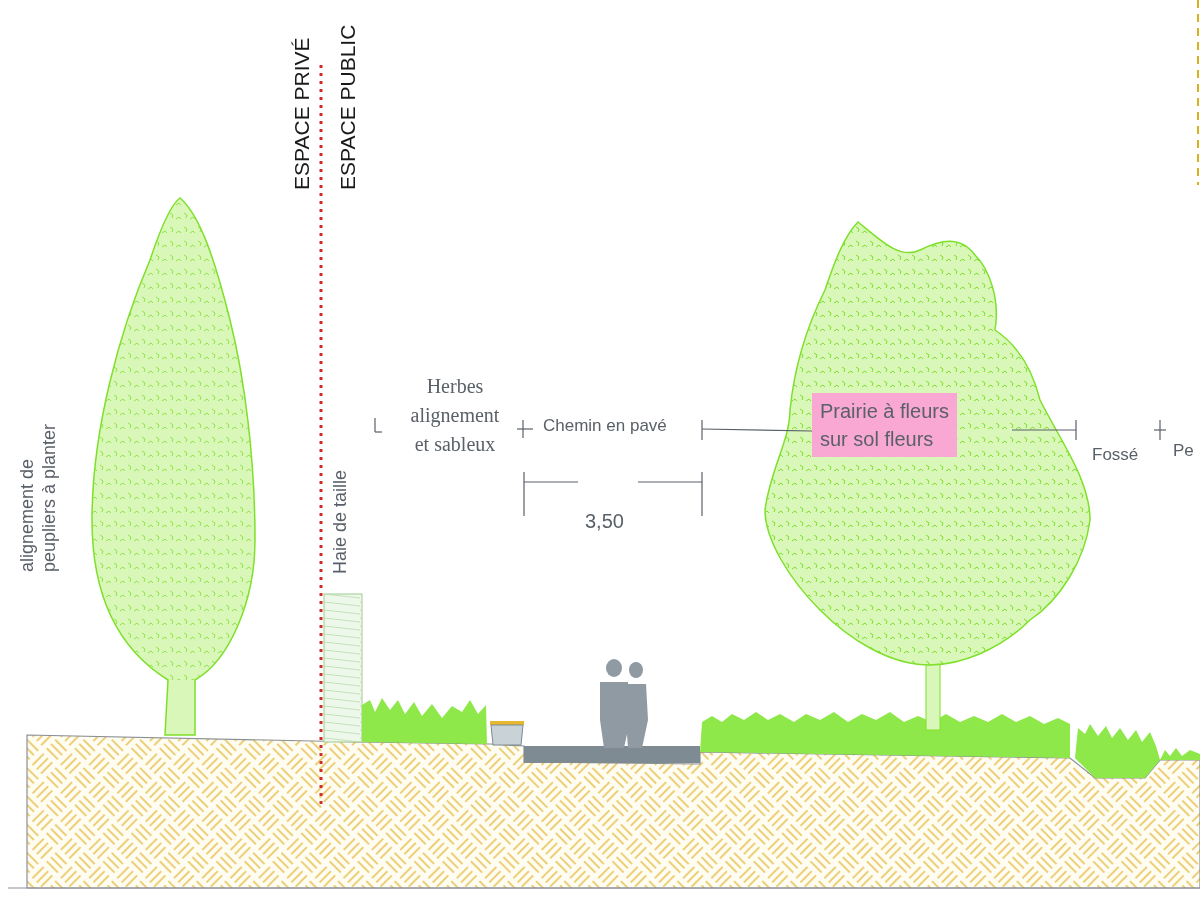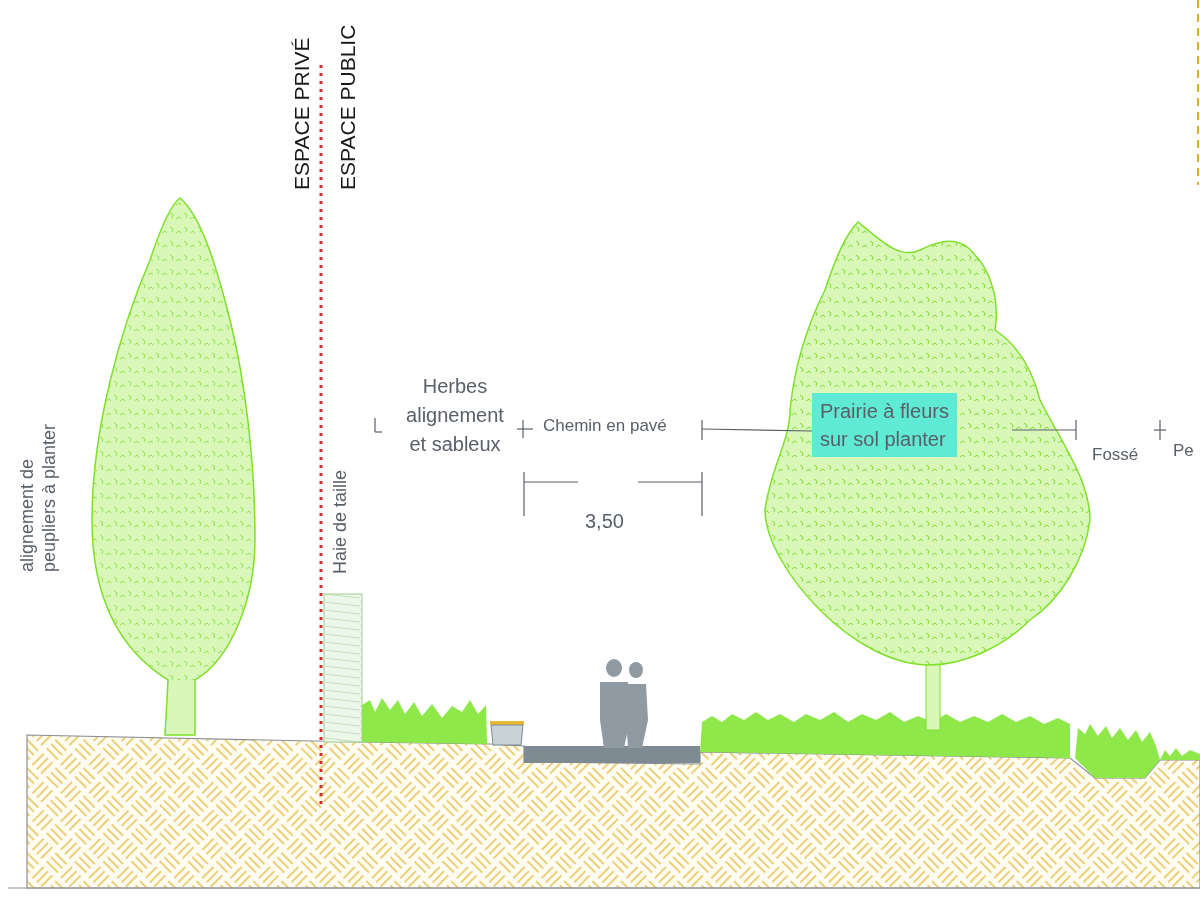--- a/index.html
+++ b/index.html
@@ -1,22 +1,22 @@
 <!DOCTYPE html>
 <html><head>
 <meta charset="utf-8">
 <style>
   html, body { margin:0; padding:0; background:#ffffff; }
   body { width:1200px; height:900px; position:relative; overflow:hidden; font-family:"Liberation Sans", sans-serif; }
   svg.scene { position:absolute; left:0; top:0; }
   .lbl { position:absolute; color:#5a6068; font-family:"Liberation Sans", sans-serif; white-space:nowrap; }
   .vert { transform-origin:left top; transform:rotate(-90deg); }
   .zone-top { color:#1a1a1a; font-size:21px; }
-  .center { text-align:center; }
-  .box { background:#5eead4; padding:4px 8px; }
+  .center { text-align:center;font-family:Liberation Serif, serif; }
+  .box { background:#f9a8d4; padding:4px 8px; }
 </style>
 </head>
 <body>
 
 <svg class="scene" width="1200" height="900" viewBox="0 0 1200 900">
   <defs>
     <pattern id="basket" width="40" height="40" patternUnits="userSpaceOnUse" patternTransform="rotate(45)">
       <rect width="40" height="40" fill="#fffdf2"></rect>
       <g stroke="#e8c45a" stroke-width="1.6" fill="none">
         <line x1="2" y1="4" x2="18" y2="4"></line>
@@ -118,17 +118,17 @@
   <div>alignement</div>
   <div>et sableux</div>
 </div>
 
 <div class="lbl" style="left:543px; top:416px; font-size:17px;">Chemin en pavé</div>
 
 <div class="lbl" style="left:585px; top:470px; font-size:20px;margin-top:40px;">3,50</div>
 
 <div class="lbl box" style="left:812px; top:393px; font-size:20px; line-height:28px;">
   <div>Prairie à fleurs</div>
-  <div>sur sol planter</div>
+  <div>sur sol fleurs</div>
 </div>
 
 <div class="lbl" style="left:1092px; top:419px; font-size:17px;margin-top:26px;">Fossé</div>
 <div class="lbl" style="left:1173px; top:441px; font-size:17px;">Pe</div>
 
 </body></html>

